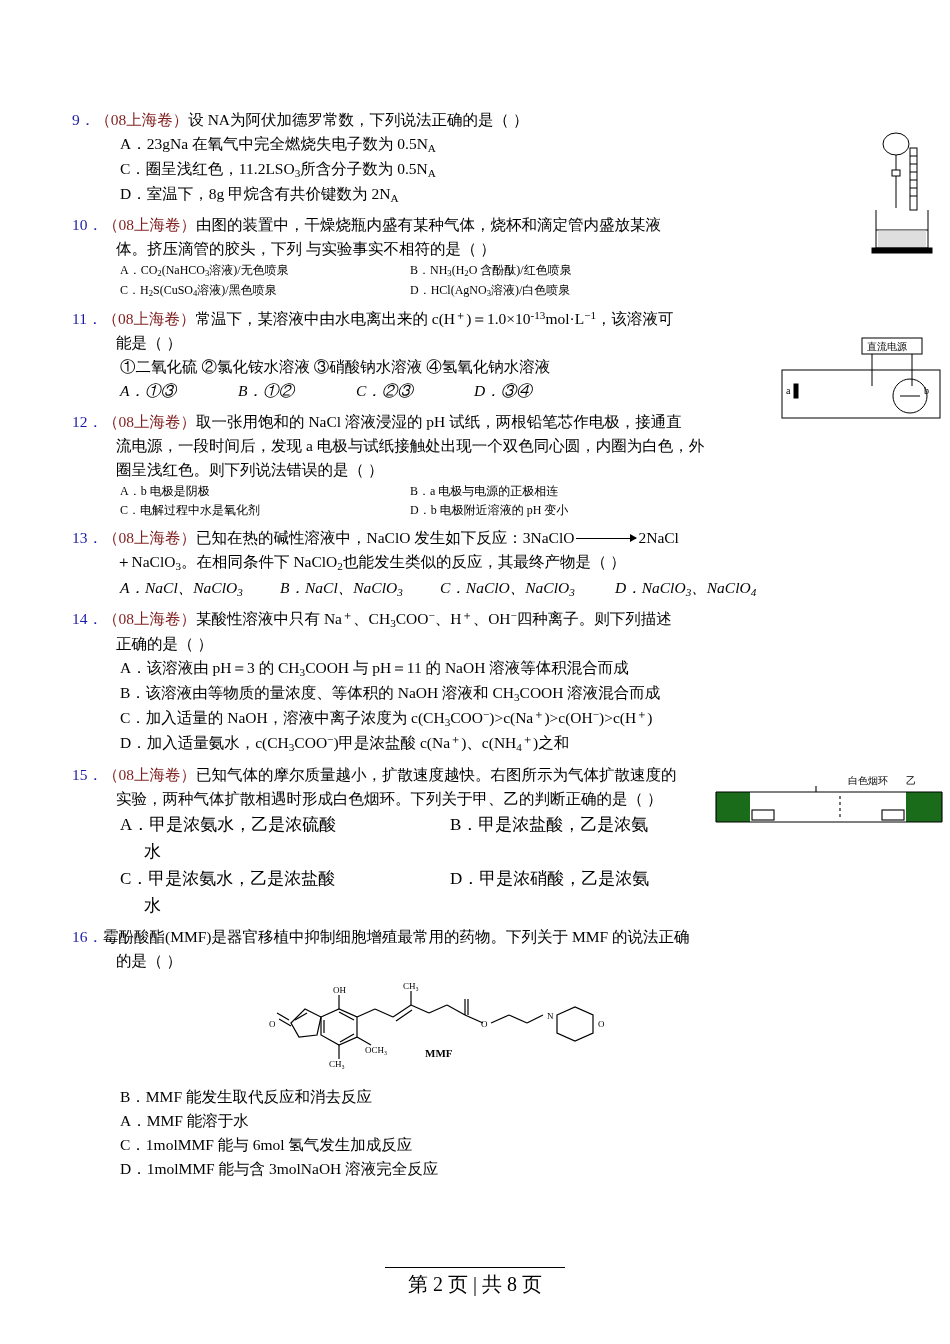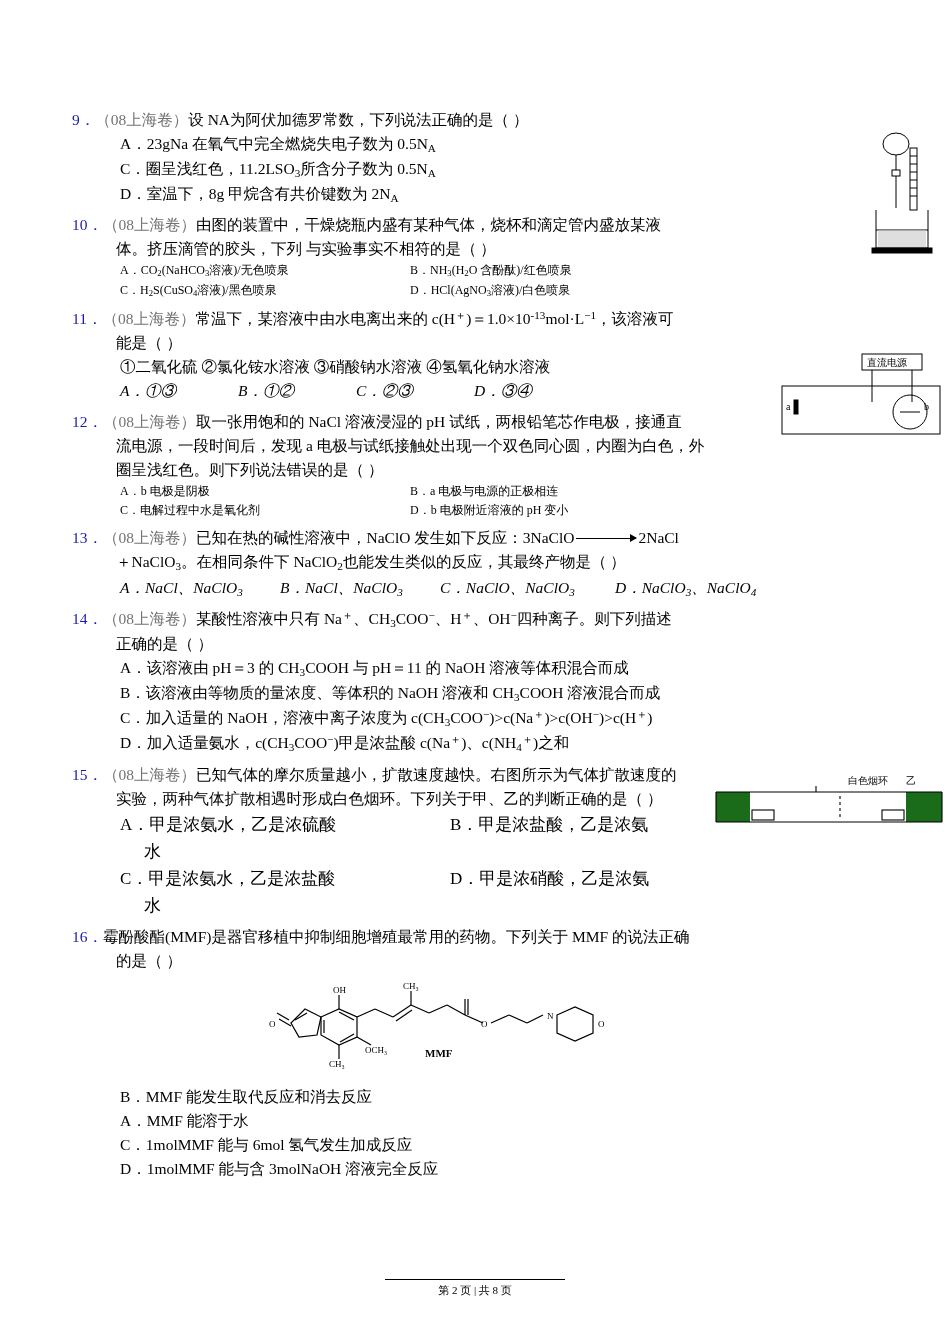--- a/index.html
+++ b/index.html
@@ -29,21 +29,21 @@
   .qline {
     display: block;
     line-height: 1.55;
     font-size: 15.5px;
   }
   .qnum {
     color: #1a1aa8;
     font-family: "Liberation Serif", serif;
   }
   .src {
-    color: #737373;
+    color: #7f1d1d;
   }
   .indent2 { padding-left: 44px; }
   .indent-opt { padding-left: 48px; }
   sub { font-size: 0.72em; vertical-align: -0.25em; }
   sup { font-size: 0.72em; vertical-align: 0.45em; }
   .opts2 {
     display: flex;
     padding-left: 48px;
     line-height: 1.6;
     font-size: 12px;
@@ -69,42 +69,42 @@
     position: absolute;
   }
   #fig-flask {
     right: 8px;
     top: 130px;
     width: 76px;
     height: 128px;
   }
   #fig-electro {
     right: 0px;
-    top: 352px;
+    top: 336px;
     width: 178px;
     height: 96px;
     text-decoration: underline;
   }
   #fig-tube {
     right: 0px;
     top: 770px;
     width: 240px;
     height: 62px;
   }
   .mmf-wrap {
     text-align: center;
     margin: 6px 0 10px 0;
   }
   .footer {
     position: absolute;
     left: 0;
     right: 0;
     bottom: 46px;
     text-align: center;
-    font-size: 11px;
+    font-size: 20px;
   }
   .footer .bar {
     display: inline-block;
     border-top: 1px solid #000;
     padding-top: 3px;
     width: 180px;
   }
   .arrowline {
     display: inline-block;
     width: 60px;

